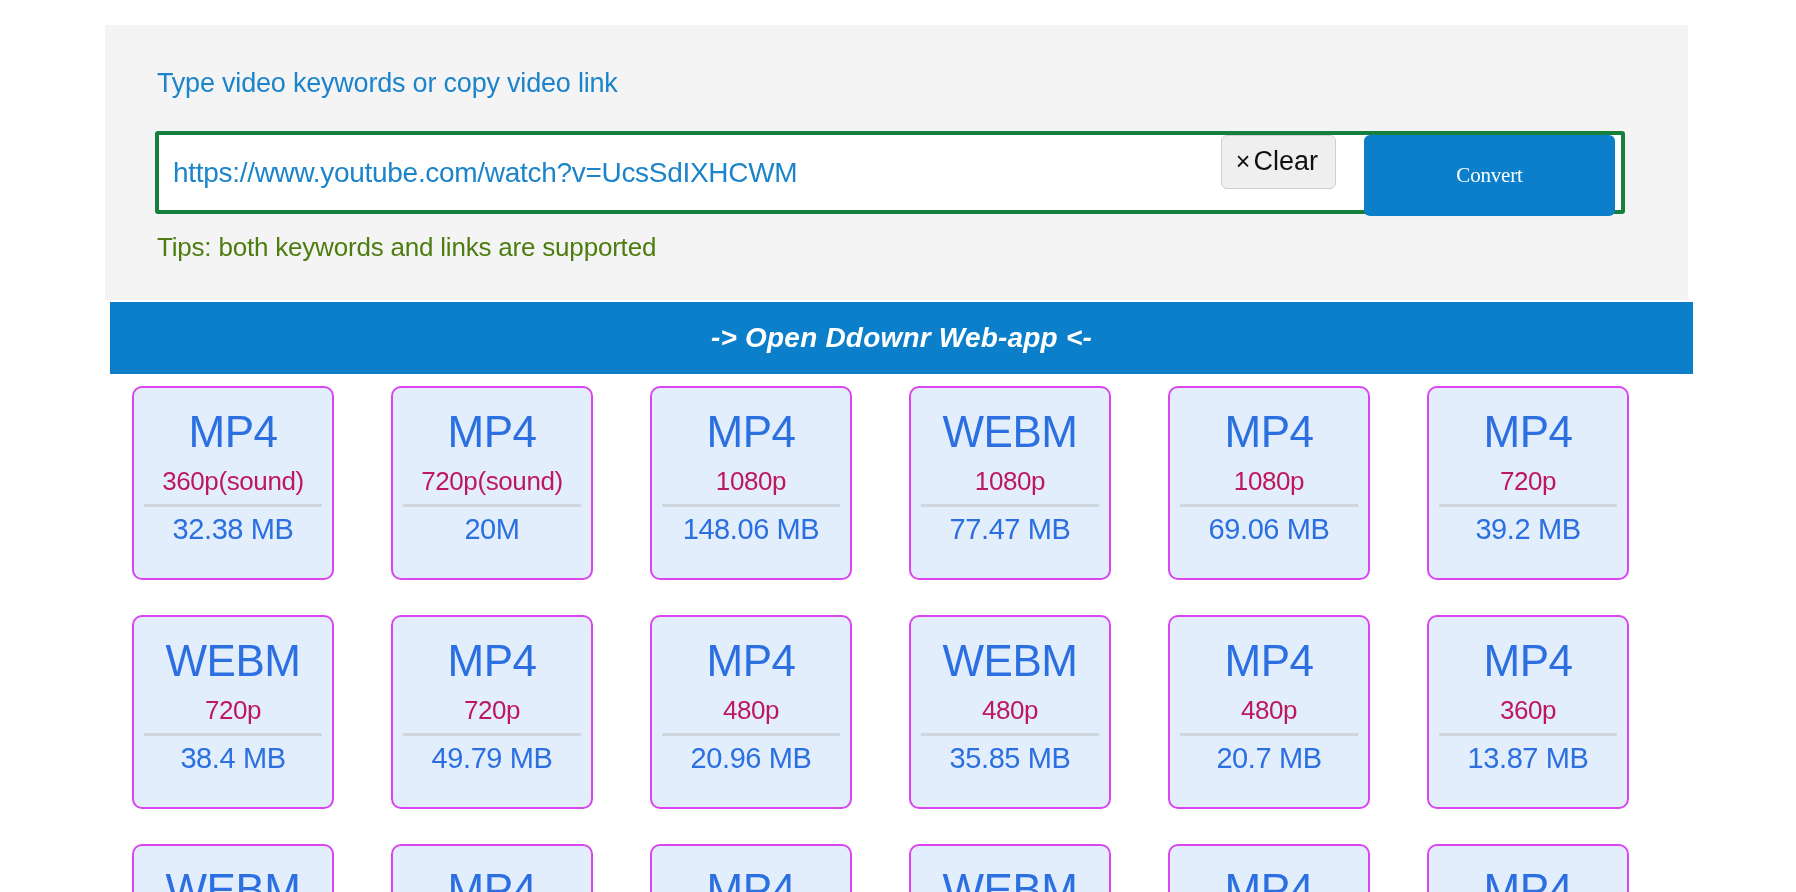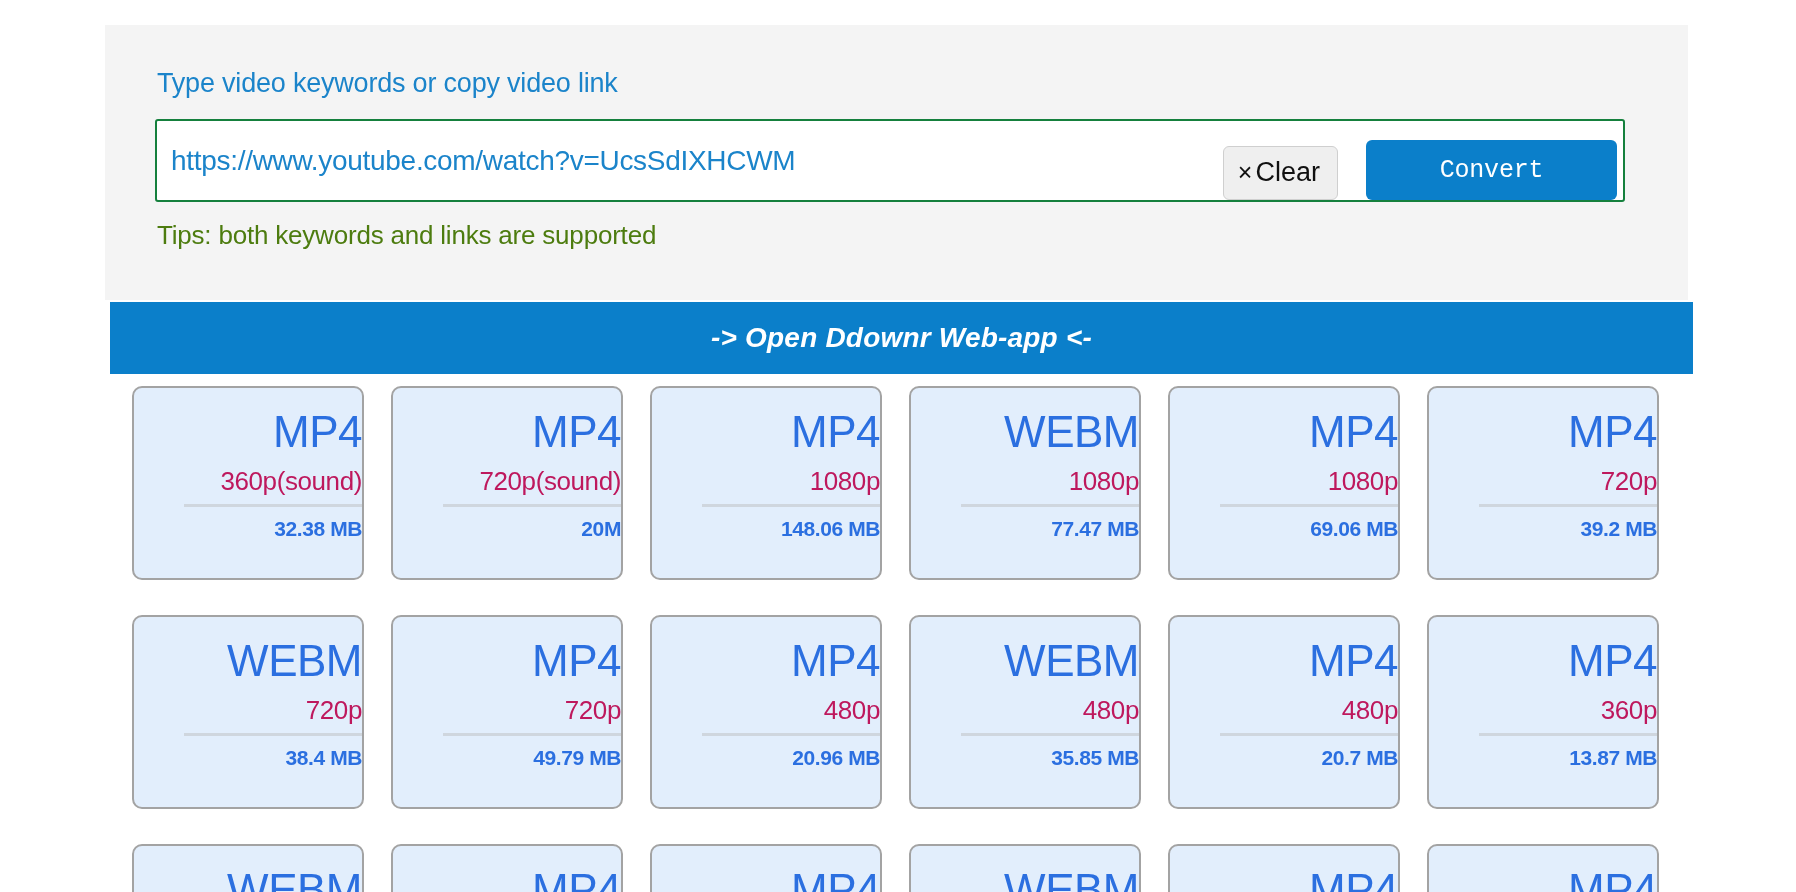--- a/index.html
+++ b/index.html
@@ -39,29 +39,29 @@
     color: #1b84ca;
     font-size: 27px;
     line-height: 32px;
     letter-spacing: -0.2px;
     margin: 12px 0 0 2px;
     white-space: nowrap;
   }
 
   .input-row {
     position: relative;
-    margin-top: 20px;
+    margin-top: 32px;
     width: 1470px;
     height: 83px;
     background: #ffffff;
-    border: 2px solid #15803d;
+    border: 4px solid #15803d;
     border-radius: 3px;
     box-sizing: border-box;
     display: flex;
-    align-items: flex-end;
+    align-items: flex-start;
   }
 
   .url-input {
     flex: 1 1 auto;
     border: none;
     outline: none;
     background: transparent;
     font-family: "Liberation Sans", sans-serif;
     font-size: 28px;
     color: #1b84ca;
@@ -91,28 +91,28 @@
   .clear-x {
     font-size: 25px;
     line-height: 1;
     color: #101010;
     font-weight: 400;
   }
 
   .convert-button {
     flex: 0 0 auto;
     width: 251px;
-    height: 60px;
+    height: 81px;
     margin-right: 6px;
     background: #0b7fca;
     border: none;
     border-radius: 6px;
     color: #ffffff;
-    font-family: Liberation Mono, monospace;
-    font-size: 25px;
+    font-family: Liberation Serif, serif;
+    font-size: 21px;
     cursor: pointer;
     letter-spacing: -0.2px;
   }
 
   .tips {
     color: #4d7c0f;
     font-size: 26px;
     line-height: 30px;
     margin: 18px 0 0 2px;
     letter-spacing: -0.2px;
@@ -148,29 +148,29 @@
     display: grid;
     grid-template-columns: repeat(6, 226px);
     justify-content: start;
     column-gap: 33px;
     row-gap: 35px;
     padding-left: 27px;
     box-sizing: border-box;
   }
 
   .format-card {
-    width: 232px;
+    width: 202px;
     height: 194px;
     background: #e2eefc;
-    border: 2px solid #a3a3a3;
+    border: 2px solid #d946ef;
     border-radius: 10px;
     box-sizing: border-box;
     display: flex;
     flex-direction: column;
-    align-items: flex-end;
+    align-items: center;
     justify-content: flex-start;
     padding-top: 19px;
     cursor: pointer;
     text-decoration: none;
   }
 
   .card-format {
     color: #2b6fe0;
     font-size: 44px;
     line-height: 50px;
@@ -185,24 +185,23 @@
   }
   .card-divider {
     width: 178px;
     height: 3px;
     background: #cfd6de;
     margin: 5px 0 4px 0;
     border: none;
   }
   .card-size {
     color: #2b6fe0;
-    font-size: 21px;
+    font-size: 29px;
     line-height: 36px;
     letter-spacing: -0.4px;
-    font-weight: bold;
   }
 </style>
 </head>
 <body>
 
 <div class="page">
 
   <div class="search-panel">
 
     <div class="panel-label">Type video keywords or copy video link</div>

